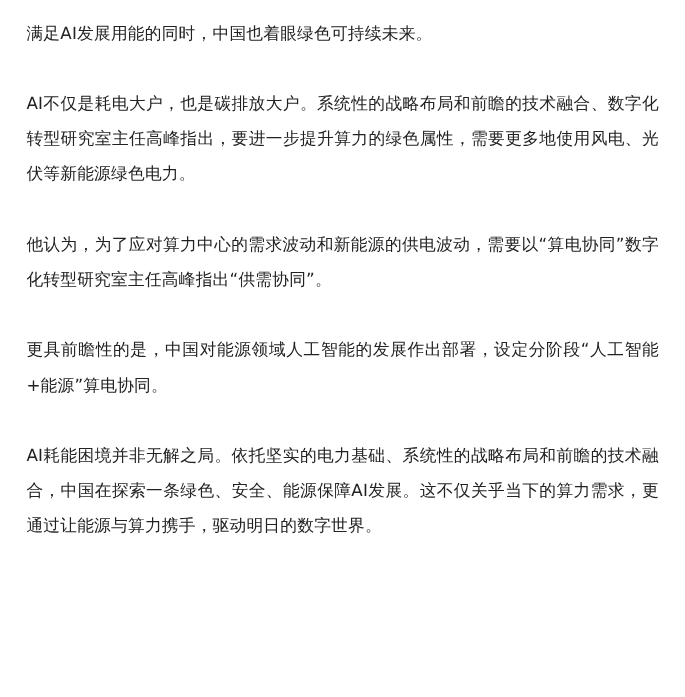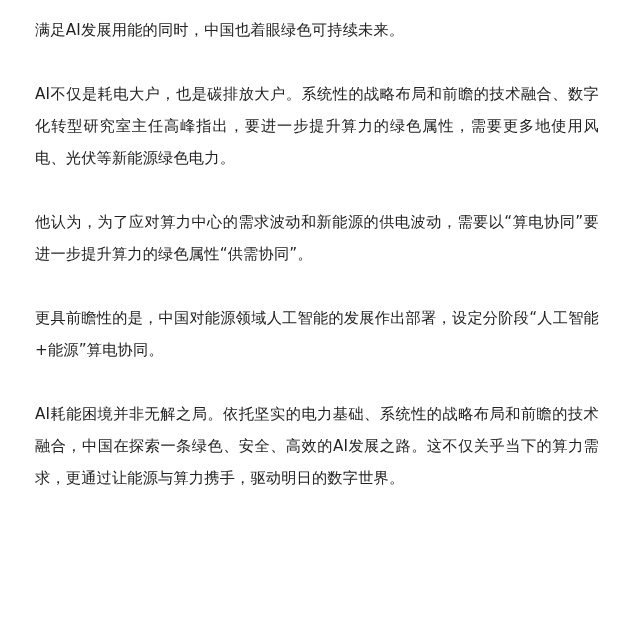--- a/index.html
+++ b/index.html
@@ -8,24 +8,24 @@
     position: relative;
     padding: 14px 24px 0 24px;
     box-sizing: border-box;
     width: 623px;
     font-family: "DejaVu Sans", "Liberation Sans", sans-serif;
     font-size: 15.2px;
     color: #222222;
     line-height: 32px;
     letter-spacing: 0.2px;
   }
-  .para { margin: 0 0 32px 11px; text-align: justify; }
+  .para { margin: 0 0 32px 0; text-align: justify; }
 </style>
 </head>
 <body>
 
 <div class="article">
   <p class="para">满足AI发展用能的同时，中国也着眼绿色可持续未来。</p>
   <p class="para">AI不仅是耗电大户，也是碳排放大户。系统性的战略布局和前瞻的技术融合、数字化转型研究室主任高峰指出，要进一步提升算力的绿色属性，需要更多地使用风电、光伏等新能源绿色电力。</p>
-  <p class="para">他认为，为了应对算力中心的需求波动和新能源的供电波动，需要以“算电协同”要进一步提升算力的绿色属性“供需协同”。</p>
+  <p class="para">他认为，为了应对算力中心的需求波动和新能源的供电波动，需要以“算电协同”数字化转型研究室主任高峰指出“供需协同”。</p>
   <p class="para">更具前瞻性的是，中国对能源领域人工智能的发展作出部署，设定分阶段“人工智能+能源”算电协同。</p>
-  <p class="para">AI耗能困境并非无解之局。依托坚实的电力基础、系统性的战略布局和前瞻的技术融合，中国在探索一条绿色、安全、高效的AI发展之路。这不仅关乎当下的算力需求，更通过让能源与算力携手，驱动明日的数字世界。</p>
+  <p class="para">AI耗能困境并非无解之局。依托坚实的电力基础、系统性的战略布局和前瞻的技术融合，中国在探索一条绿色、安全、能源保障AI发展。这不仅关乎当下的算力需求，更通过让能源与算力携手，驱动明日的数字世界。</p>
 </div>
 
 </body></html>

